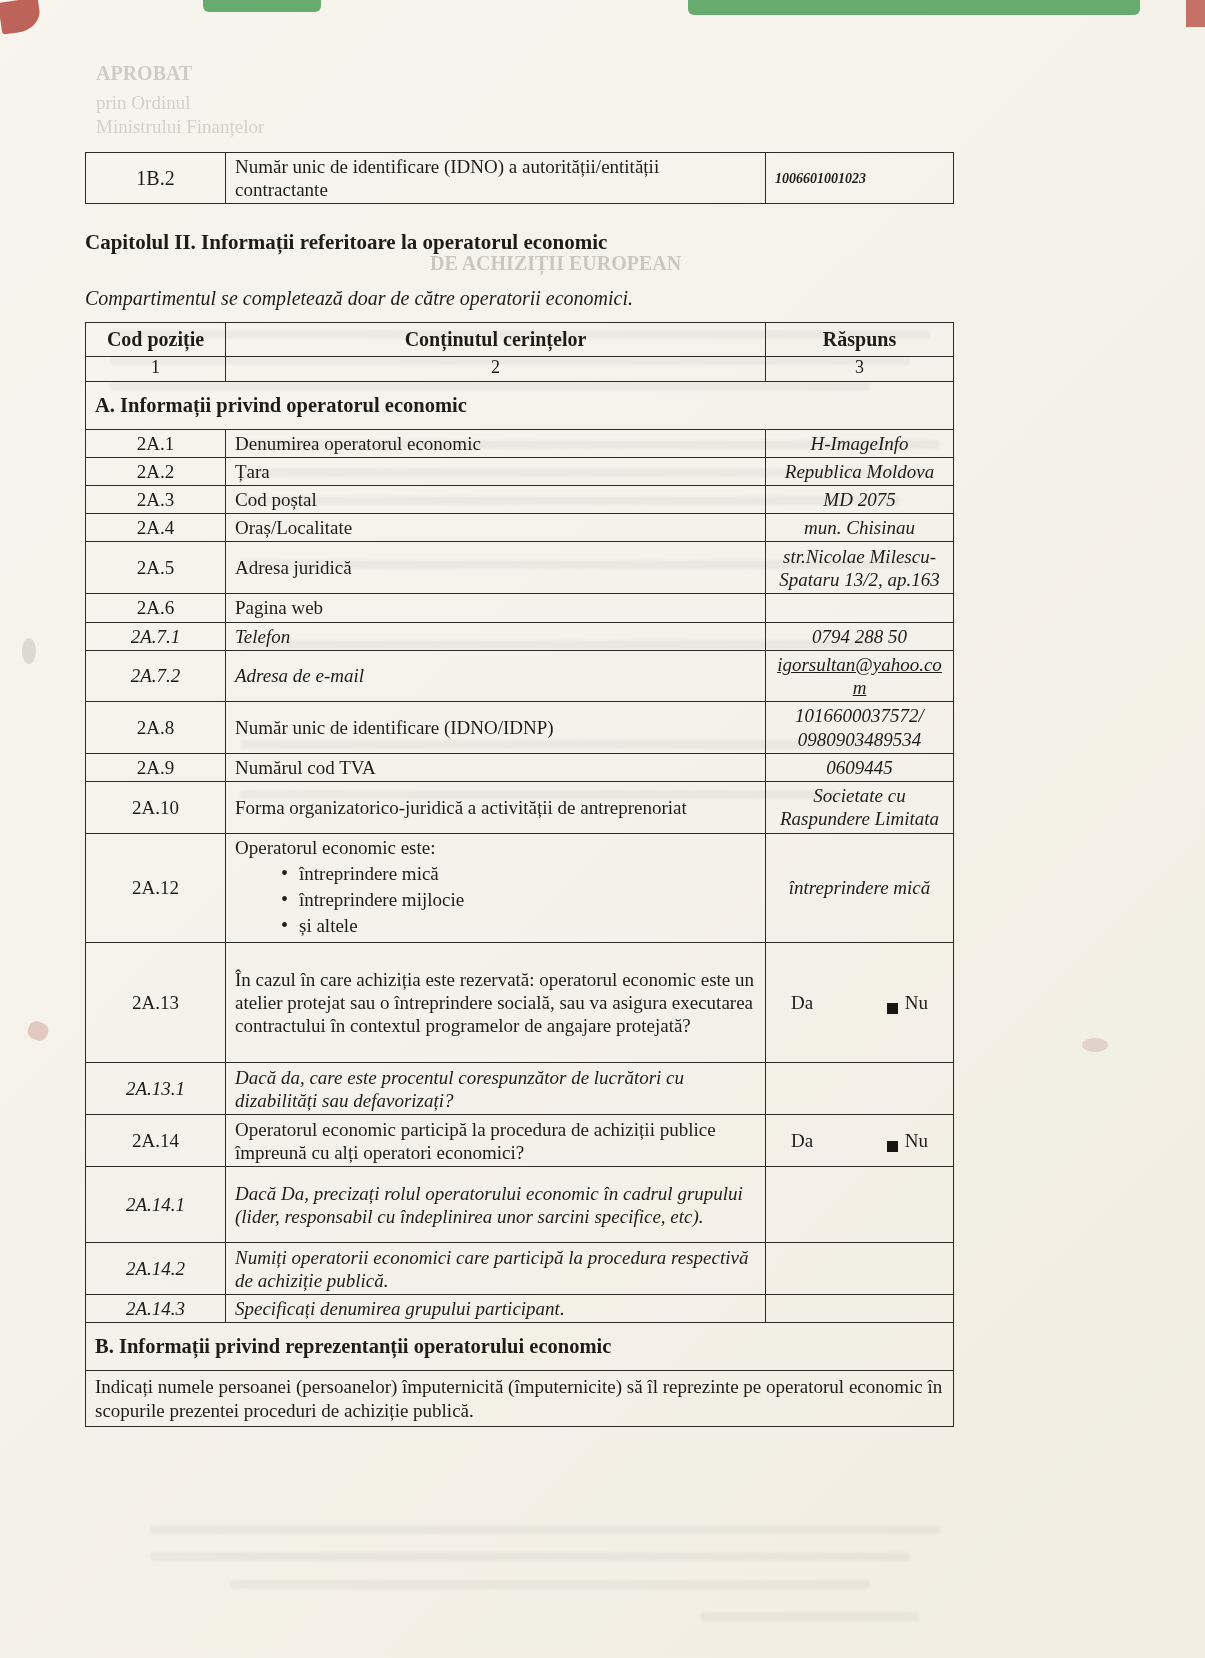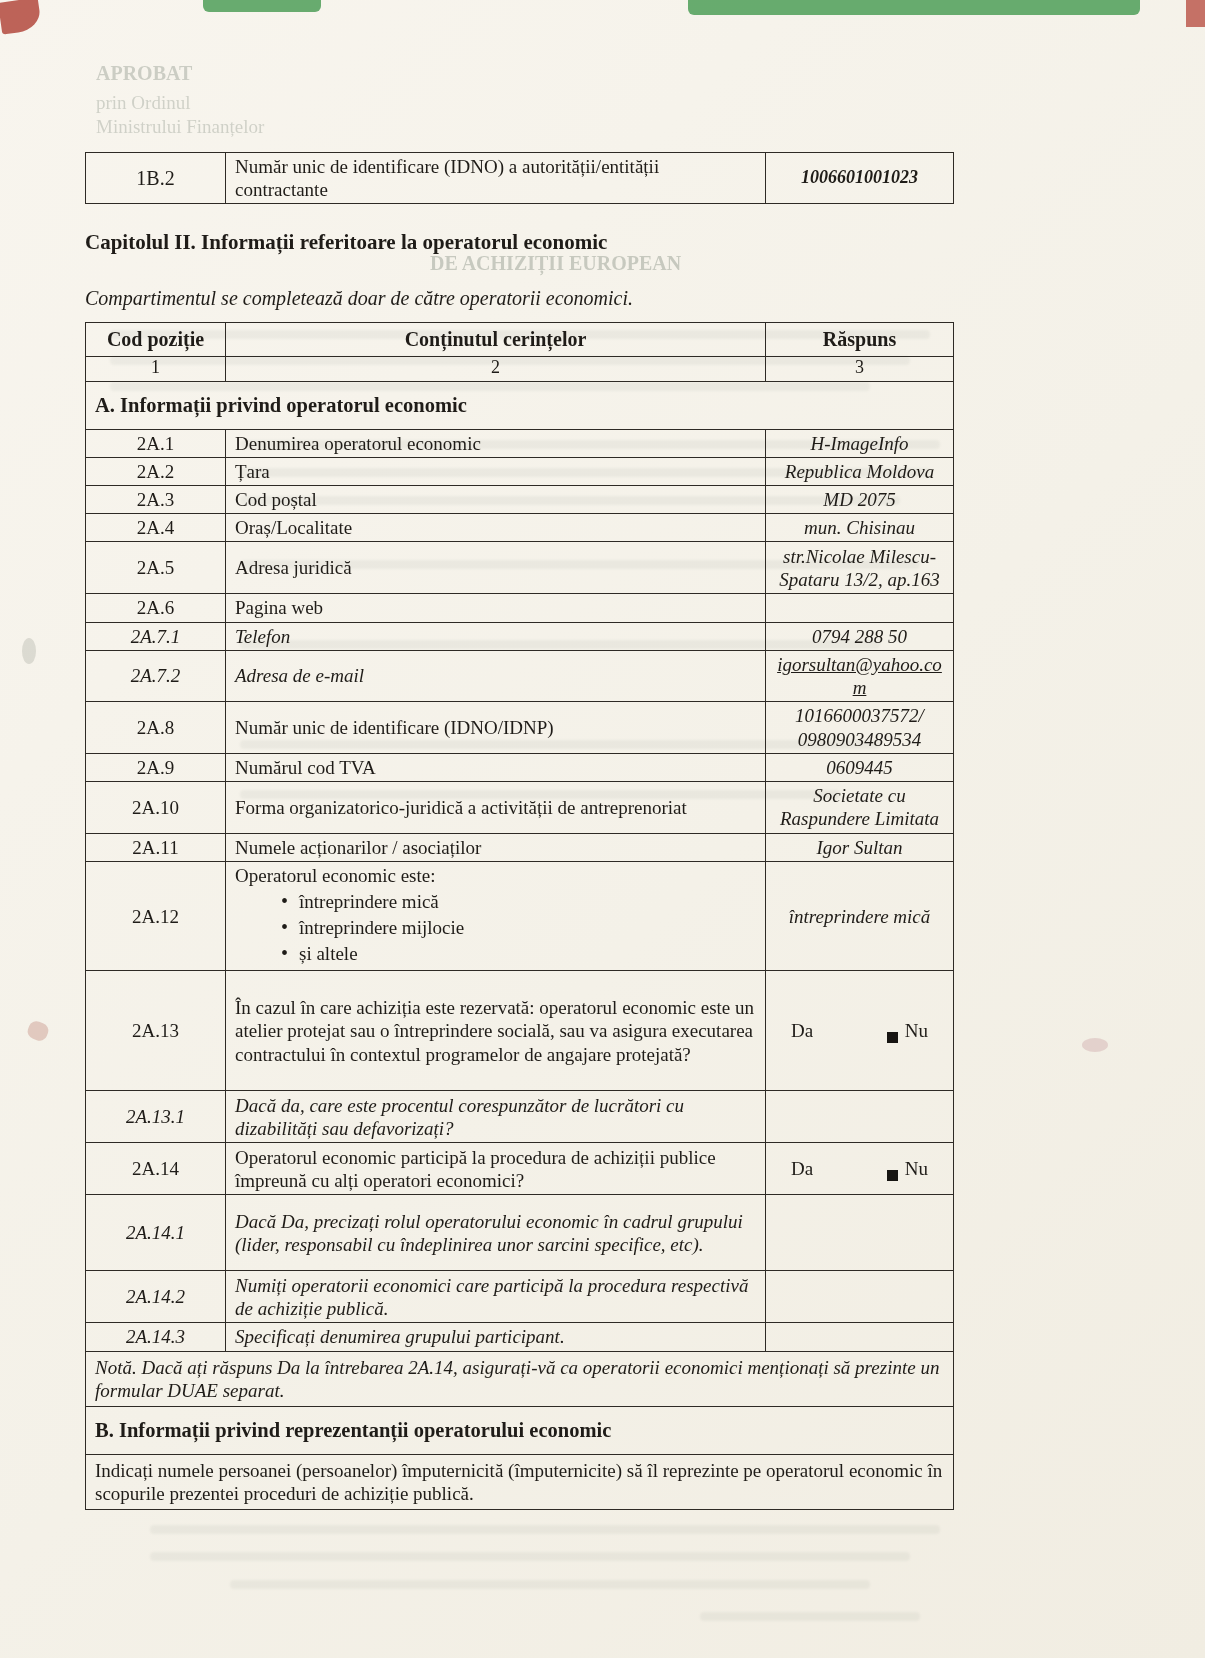--- a/index.html
+++ b/index.html
@@ -29,21 +29,21 @@
   .it{font-style:italic;}
   .ans{text-align:center;font-style:italic;}
   .head td{font-weight:bold;text-align:center;font-size:20px;padding:4px 6px;}
   .nums td{text-align:center;padding:0 0 2px 0;font-size:18px;}
   .section td{font-weight:bold;font-size:20.5px;padding:11px 9px;}
   .note-row td{font-style:italic;padding:4px 9px;}
   .plain-row td{padding:4px 9px;}
   .chapter{font-weight:bold;font-size:21px;margin:26px 0 0 0;}
   .intro{font-style:italic;font-size:20px;margin:32px 0 12px 0;}
   .toptable{margin-bottom:0;}
-  .top-ans{text-align:center;font-style:italic;font-weight:bold;font-size:18px;}
+  .top-ans{font-style:italic;font-weight:bold;font-size:14px;}
   .danu{display:flex;justify-content:space-between;align-items:center;padding:0 16px;font-style:normal;}
   .chk{display:inline-block;width:11px;height:11px;background:#171512;margin-right:7px;vertical-align:middle;}
   .nuwrap{display:inline-flex;align-items:flex-end;}
   .bullets{padding-left:46px;margin-top:2px;}
   .bullet-item{position:relative;padding-left:18px;margin:3px 0;}
   .bullet-item::before{content:"\2022";position:absolute;left:0;top:-1px;font-size:20px;}
   .u{text-decoration:underline;}
   .ans2{display:block;}
 </style>
 </head>
@@ -172,25 +172,20 @@
       <td class="code">2A.9</td>
       <td>Numărul cod TVA</td>
       <td class="ans">0609445</td>
     </tr>
     <tr>
       <td class="code">2A.10</td>
       <td>Forma organizatorico-juridică a activității de antreprenoriat</td>
       <td class="ans">Societate cu Raspundere Limitata</td>
     </tr>
     <tr>
-      <td class="code">2A.11</td>
-      <td>Numele acționarilor / asociaților</td>
-      <td class="ans">Igor Sultan</td>
-    </tr>
-    <tr>
       <td class="code">2A.12</td>
       <td>
         <div>Operatorul economic este:</div>
         <div class="bullets">
           <div class="bullet-item">întreprindere mică</div>
           <div class="bullet-item">întreprindere mijlocie</div>
           <div class="bullet-item">și altele</div>
         </div>
       </td>
       <td class="ans">întreprindere mică</td>
@@ -235,23 +230,20 @@
       <td class="code it">2A.14.2</td>
       <td class="it">Numiți operatorii economici care participă la procedura respectivă de achiziție publică.</td>
       <td class="ans"></td>
     </tr>
     <tr>
       <td class="code it">2A.14.3</td>
       <td class="it">Specificați denumirea grupului participant.</td>
       <td class="ans"></td>
     </tr>
 
-    <tr class="note-row">
-      <td colspan="3">Notă. Dacă ați răspuns Da la întrebarea 2A.14, asigurați-vă ca operatorii economici menționați să prezinte un formular DUAE separat.</td>
-    </tr>
 
     <tr class="section">
       <td colspan="3">B. Informații privind reprezentanții operatorului economic</td>
     </tr>
 
     <tr class="plain-row">
       <td colspan="3">Indicați numele persoanei (persoanelor) împuternicită (împuternicite) să îl reprezinte pe operatorul economic în scopurile prezentei proceduri de achiziție publică.</td>
     </tr>
   </tbody>
     </table>

